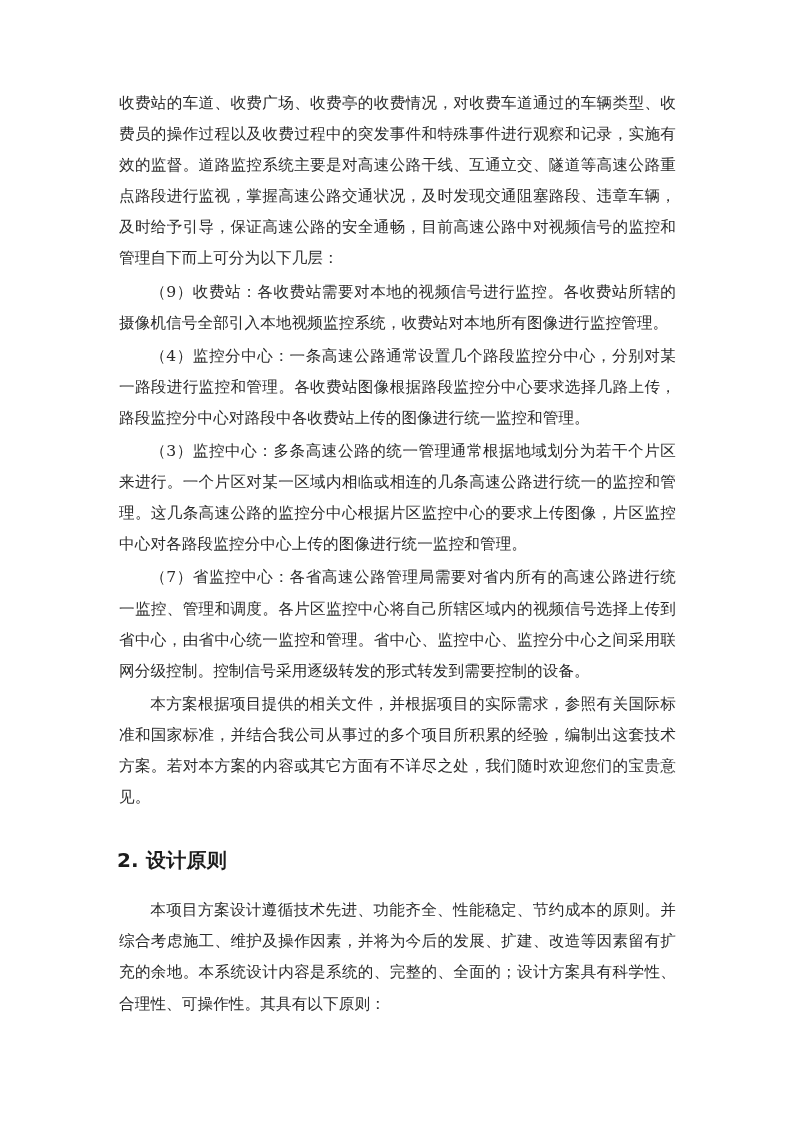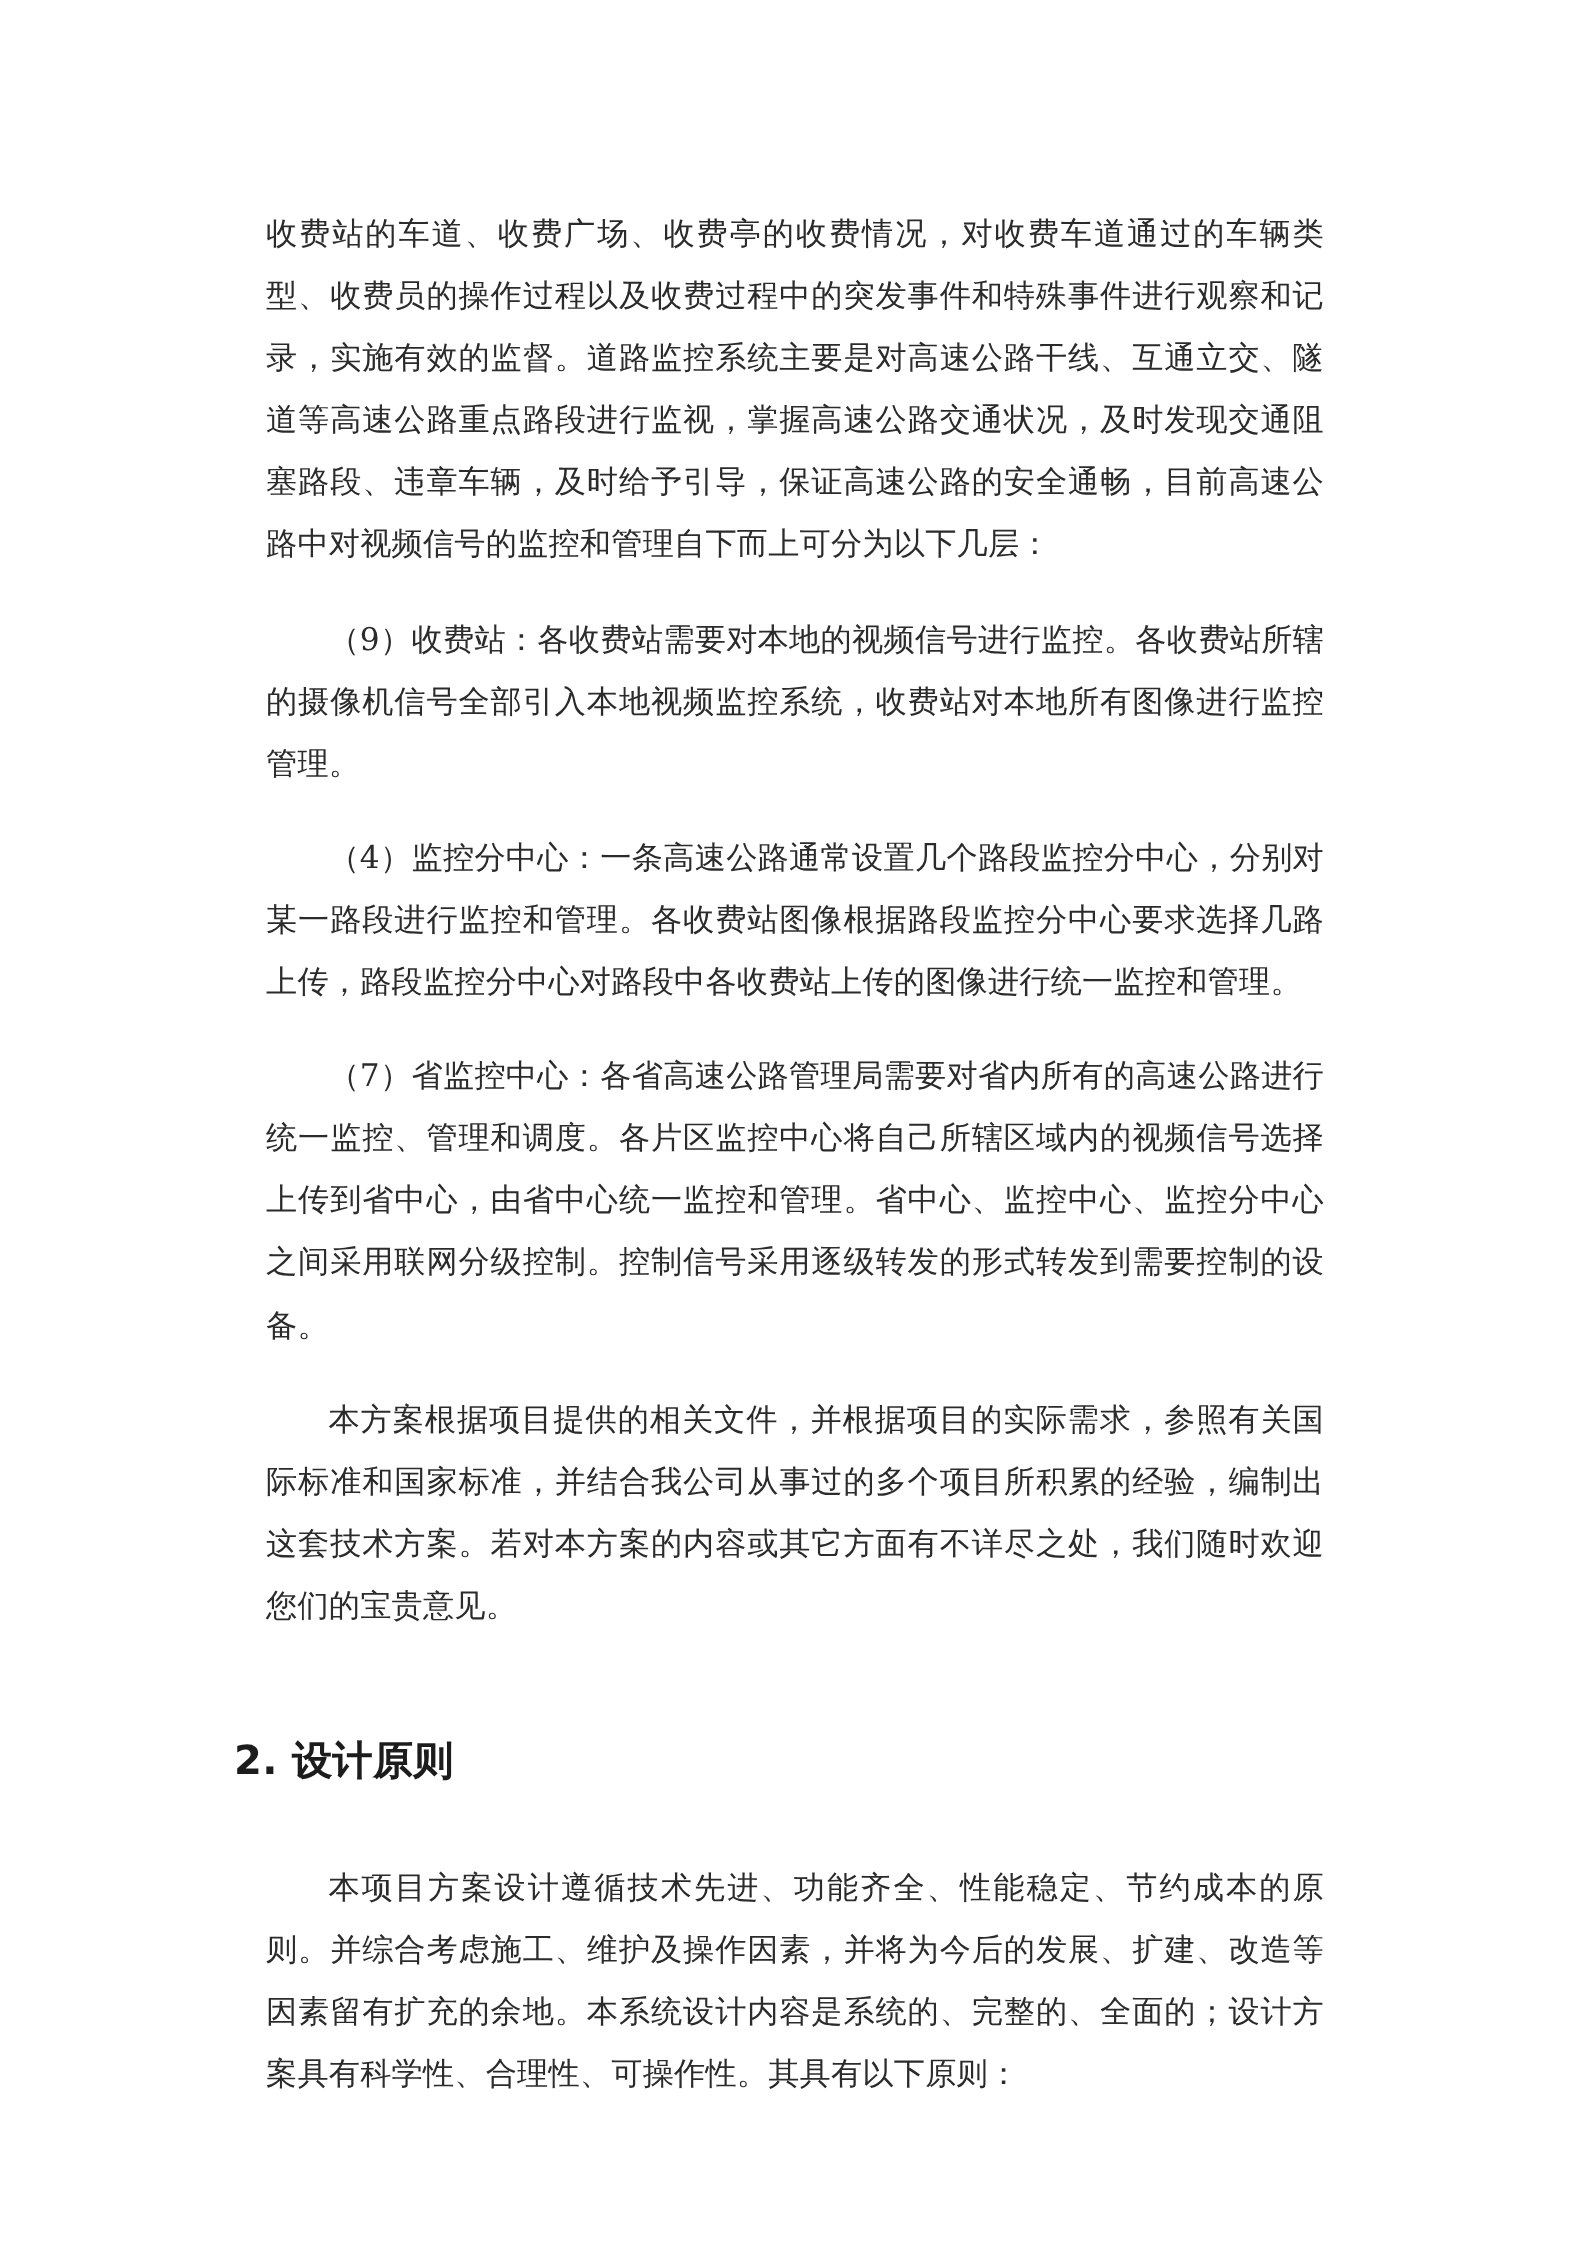--- a/index.html
+++ b/index.html
@@ -23,21 +23,21 @@
     padding: 0;
     background: #ffffff;
   }
   .content {
     position: absolute;
     left: 117px;
     top: 86px;
     width: 561px;
   }
   p.para {
-    margin: 16px;
+    margin: 2px;
     padding: 0;
     font-size: 15.6px;
     line-height: 31.1px;
     text-align: justify;
     text-justify: inter-ideograph;
     text-indent: 0;
     letter-spacing: 0.1px;
     word-break: break-all;
     color: #2b2b2b;
   }
@@ -63,20 +63,21 @@
 
 <div class="page">
   <div class="content">
 
     <p class="para">收费站的车道、收费广场、收费亭的收费情况，对收费车道通过的车辆类型、收费员的操作过程以及收费过程中的突发事件和特殊事件进行观察和记录，实施有效的监督。道路监控系统主要是对高速公路干线、互通立交、隧道等高速公路重点路段进行监视，掌握高速公路交通状况，及时发现交通阻塞路段、违章车辆，及时给予引导，保证高速公路的安全通畅，目前高速公路中对视频信号的监控和管理自下而上可分为以下几层：</p>
 
     <p class="para indent">（9）收费站：各收费站需要对本地的视频信号进行监控。各收费站所辖的摄像机信号全部引入本地视频监控系统，收费站对本地所有图像进行监控管理。</p>
 
     <p class="para indent">（4）监控分中心：一条高速公路通常设置几个路段监控分中心，分别对某一路段进行监控和管理。各收费站图像根据路段监控分中心要求选择几路上传，路段监控分中心对路段中各收费站上传的图像进行统一监控和管理。</p>
 
+    <p class="para indent">（3）监控中心：多条高速公路的统一管理通常根据地域划分为若干个片区来进行。一个片区对某一区域内相临或相连的几条高速公路进行统一的监控和管理。这几条高速公路的监控分中心根据片区监控中心的要求上传图像，片区监控中心对各路段监控分中心上传的图像进行统一监控和管理。</p>
 
     <p class="para indent">（7）省监控中心：各省高速公路管理局需要对省内所有的高速公路进行统一监控、管理和调度。各片区监控中心将自己所辖区域内的视频信号选择上传到省中心，由省中心统一监控和管理。省中心、监控中心、监控分中心之间采用联网分级控制。控制信号采用逐级转发的形式转发到需要控制的设备。</p>
 
 
     <p class="para indent">本方案根据项目提供的相关文件，并根据项目的实际需求，参照有关国际标准和国家标准，并结合我公司从事过的多个项目所积累的经验，编制出这套技术方案。若对本方案的内容或其它方面有不详尽之处，我们随时欢迎您们的宝贵意见。</p>
 
     <div class="gap-before-heading"></div>
 
     <h2 class="heading">2. 设计原则</h2>
 

